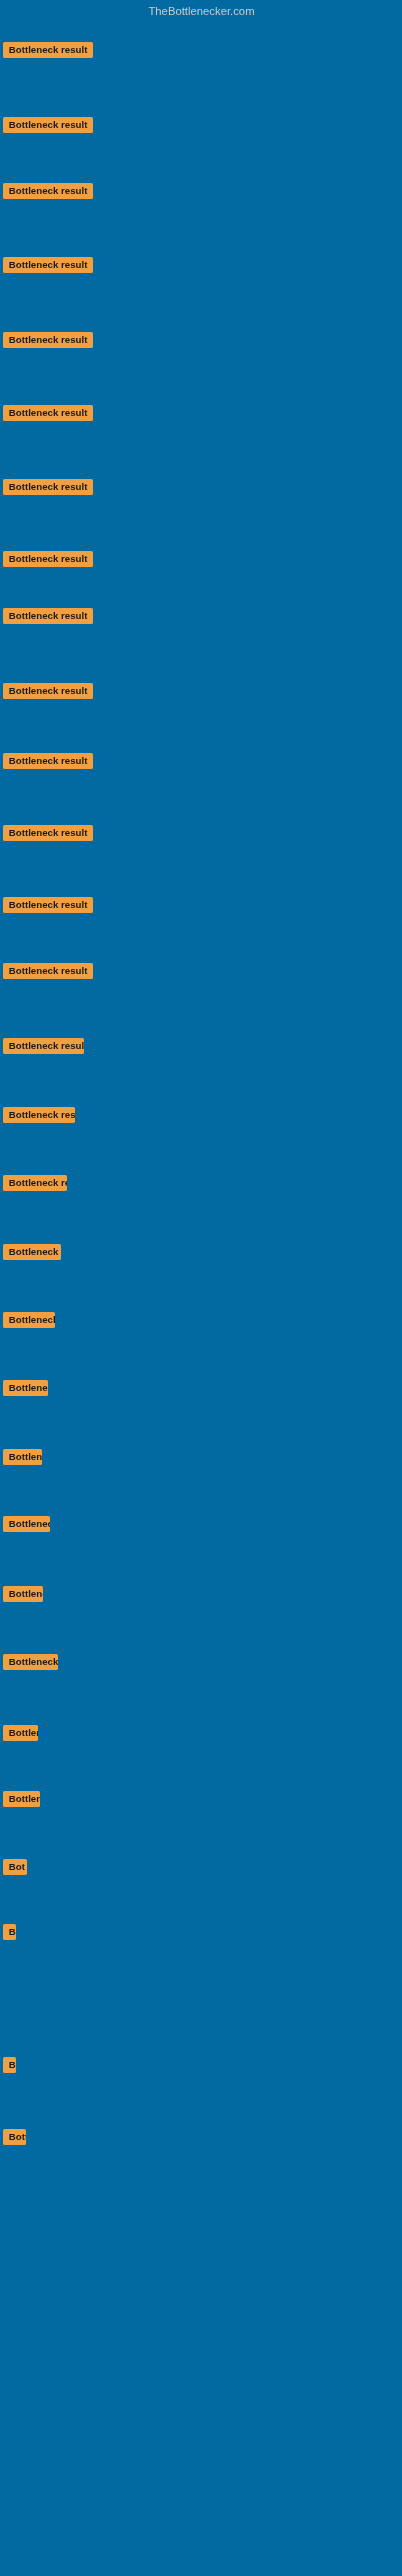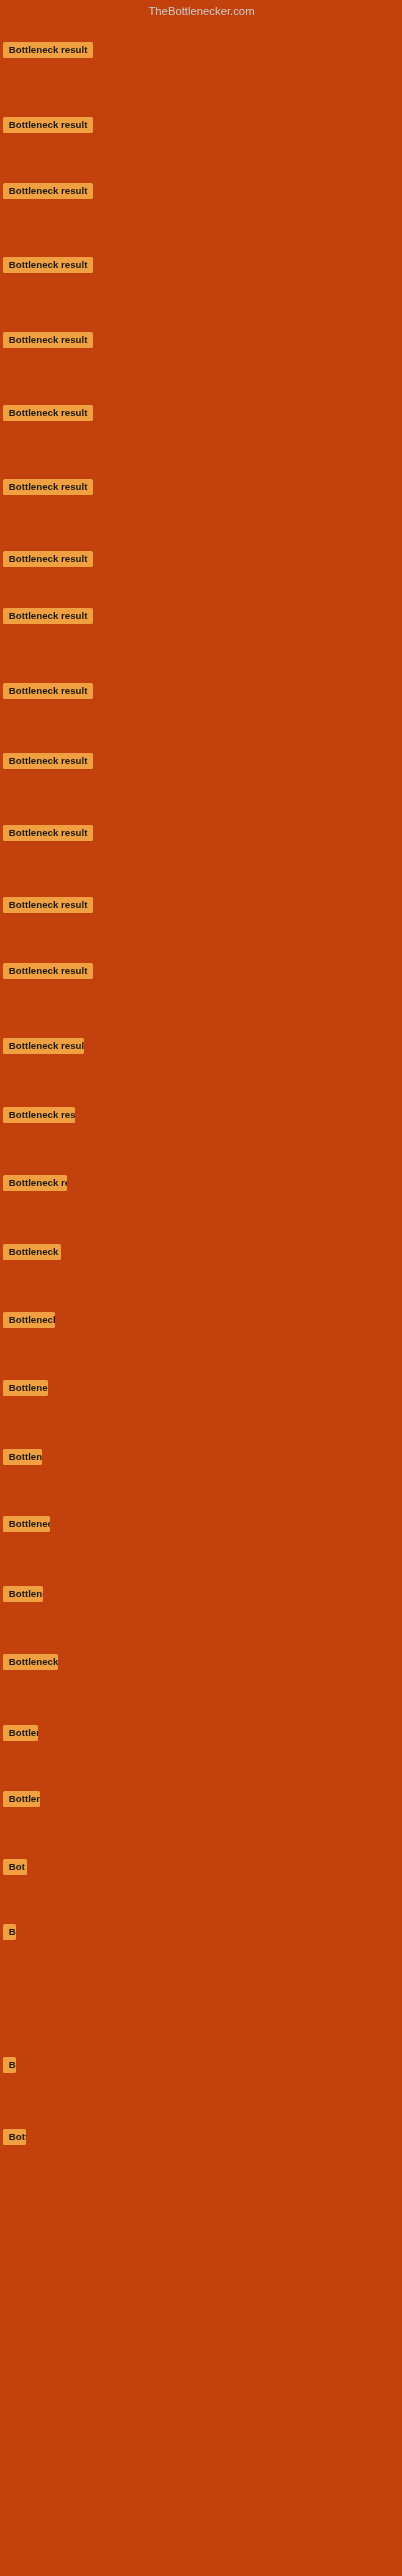--- a/index.html
+++ b/index.html
@@ -12,21 +12,21 @@
       width: 403px;
       min-height: 2576px;
       background-color: #1a1a1a;
       font-family: Arial, sans-serif;
       position: relative;
     }
   </style>
 </head>
 <body>
 
-<div style="width:403px; min-height:2576px; background:#c2410c; position:relative;">
+<div style="width:403px; min-height:2576px; background:#0369a1; position:relative;">
 
   <div style="text-align:center; padding:4.8px 0 3.2px 0; color:#cccccc; font-size:11.3px; font-family:Arial, sans-serif;">
     <span>TheBottlenecker.com</span>
   </div>
 
   <div id="items-container" style="position:relative; width:402px; height:2536px;">
   <div style="position: absolute; top: 22px; left: 3.2px;"><div style="display: inline-block; background-color: rgb(240, 160, 64); color: rgb(26, 26, 26); font-size: 9.7px; font-weight: bold; padding: 2.4px 5.6px; border-radius: 1.6px; white-space: nowrap; overflow: hidden; max-width: 97px; font-family: Arial, sans-serif;">Bottleneck result</div></div>
       <div style="position: absolute; top: 97px; left: 3.2px;"><div style="display: inline-block; background-color: rgb(240, 160, 64); color: rgb(26, 26, 26); font-size: 9.7px; font-weight: bold; padding: 2.4px 5.6px; border-radius: 1.6px; white-space: nowrap; overflow: hidden; max-width: 97px; font-family: Arial, sans-serif;">Bottleneck result</div></div>
       <div style="position: absolute; top: 163px; left: 3.2px;"><div style="display: inline-block; background-color: rgb(240, 160, 64); color: rgb(26, 26, 26); font-size: 9.7px; font-weight: bold; padding: 2.4px 5.6px; border-radius: 1.6px; white-space: nowrap; overflow: hidden; max-width: 97px; font-family: Arial, sans-serif;">Bottleneck result</div></div>
       <div style="position: absolute; top: 237px; left: 3.2px;"><div style="display: inline-block; background-color: rgb(240, 160, 64); color: rgb(26, 26, 26); font-size: 9.7px; font-weight: bold; padding: 2.4px 5.6px; border-radius: 1.6px; white-space: nowrap; overflow: hidden; max-width: 97px; font-family: Arial, sans-serif;">Bottleneck result</div></div>

